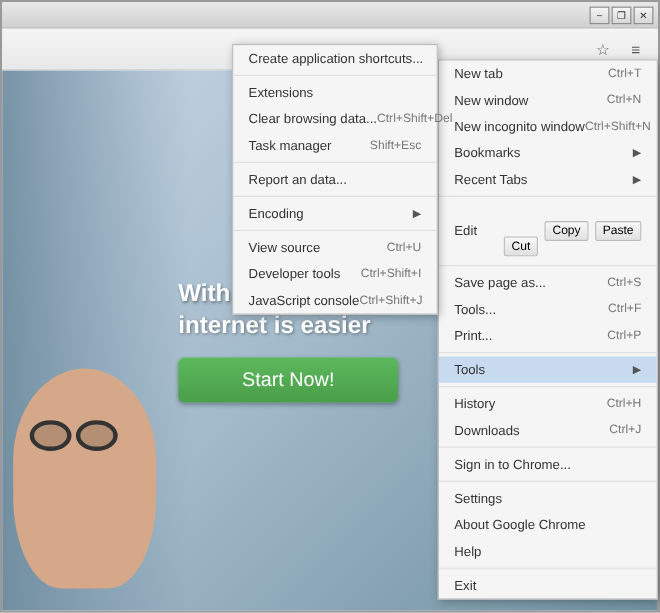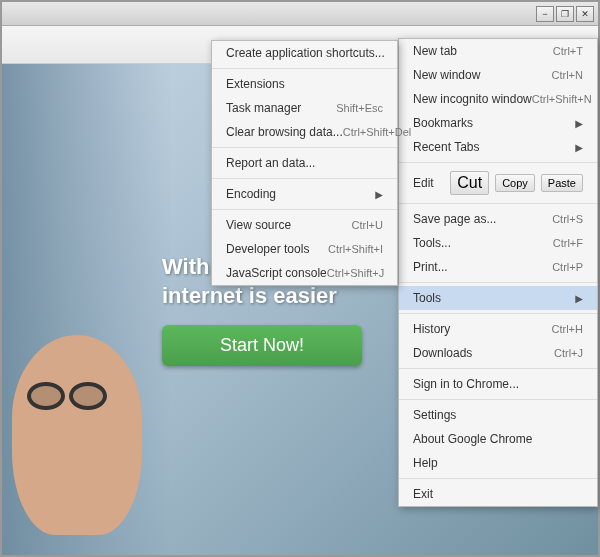--- a/index.html
+++ b/index.html
@@ -156,21 +156,21 @@
       cursor: pointer;
       margin-top: 8px;
       width: 200px;
       text-align: center;
       box-shadow: 0 2px 4px rgba(0,0,0,0.3);
     }
 
     
     .chrome-menu {
       position: absolute;
-      top: 36px;
+      top: 52px;
       right: 0;
       width: 200px;
       background: #f5f5f5;
       border: 1px solid #bbb;
       box-shadow: 2px 2px 8px rgba(0,0,0,0.3);
       z-index: 100;
       font-size: 12px;
     }
 
     .menu-item {
@@ -322,21 +322,21 @@
     </div>
 
     <div class="menu-item">
       <span>Recent Tabs</span>
       <span class="arrow">▶</span>
     </div>
     <div class="menu-divider"></div>
 
     <div class="menu-item" style="gap:6px;justify-content:center;">
       <span style="flex:1;">Edit</span>
-      <button style="font-size:16px;padding:2px 6px;background:linear-gradient(to bottom,#f8f8f8,#e0e0e0);border:1px solid #bbb;border-radius:2px;cursor:pointer;">Cut</button>
+      <button style="font-size:11px;padding:2px 6px;background:linear-gradient(to bottom,#f8f8f8,#e0e0e0);border:1px solid #bbb;border-radius:2px;cursor:pointer;margin-top:28px;">Cut</button>
       <button style="font-size:11px;padding:2px 6px;background:linear-gradient(to bottom,#f8f8f8,#e0e0e0);border:1px solid #bbb;border-radius:2px;cursor:pointer;">Copy</button>
       <button style="font-size:11px;padding:2px 6px;background:linear-gradient(to bottom,#f8f8f8,#e0e0e0);border:1px solid #bbb;border-radius:2px;cursor:pointer;">Paste</button>
     </div>
 
     <div class="menu-divider"></div>
 
     <div class="menu-item">
       <span>Save page as...</span>
       <span class="shortcut">Ctrl+S</span>
     </div>
@@ -398,28 +398,28 @@
     <div class="menu-item">
       <span>Create application shortcuts...</span>
     </div>
     <div class="menu-divider"></div>
 
     <div class="menu-item">
       <span>Extensions</span>
     </div>
 
     <div class="menu-item">
+      <span>Clear browsing data...</span>
+      <span class="shortcut">Ctrl+Shift+Del</span>
+    </div>
+
+    <div class="menu-item">
       <span>Task manager</span>
       <span class="shortcut">Shift+Esc</span>
     </div>
-
-    <div class="menu-item">
-      <span>Clear browsing data...</span>
-      <span class="shortcut">Ctrl+Shift+Del</span>
-    </div>
     <div class="menu-divider"></div>
 
     <div class="menu-item">
       <span>Report an data...</span>
     </div>
     <div class="menu-divider"></div>
 
     <div class="menu-item">
       <span>Encoding</span>
       <span class="arrow">▶</span>

